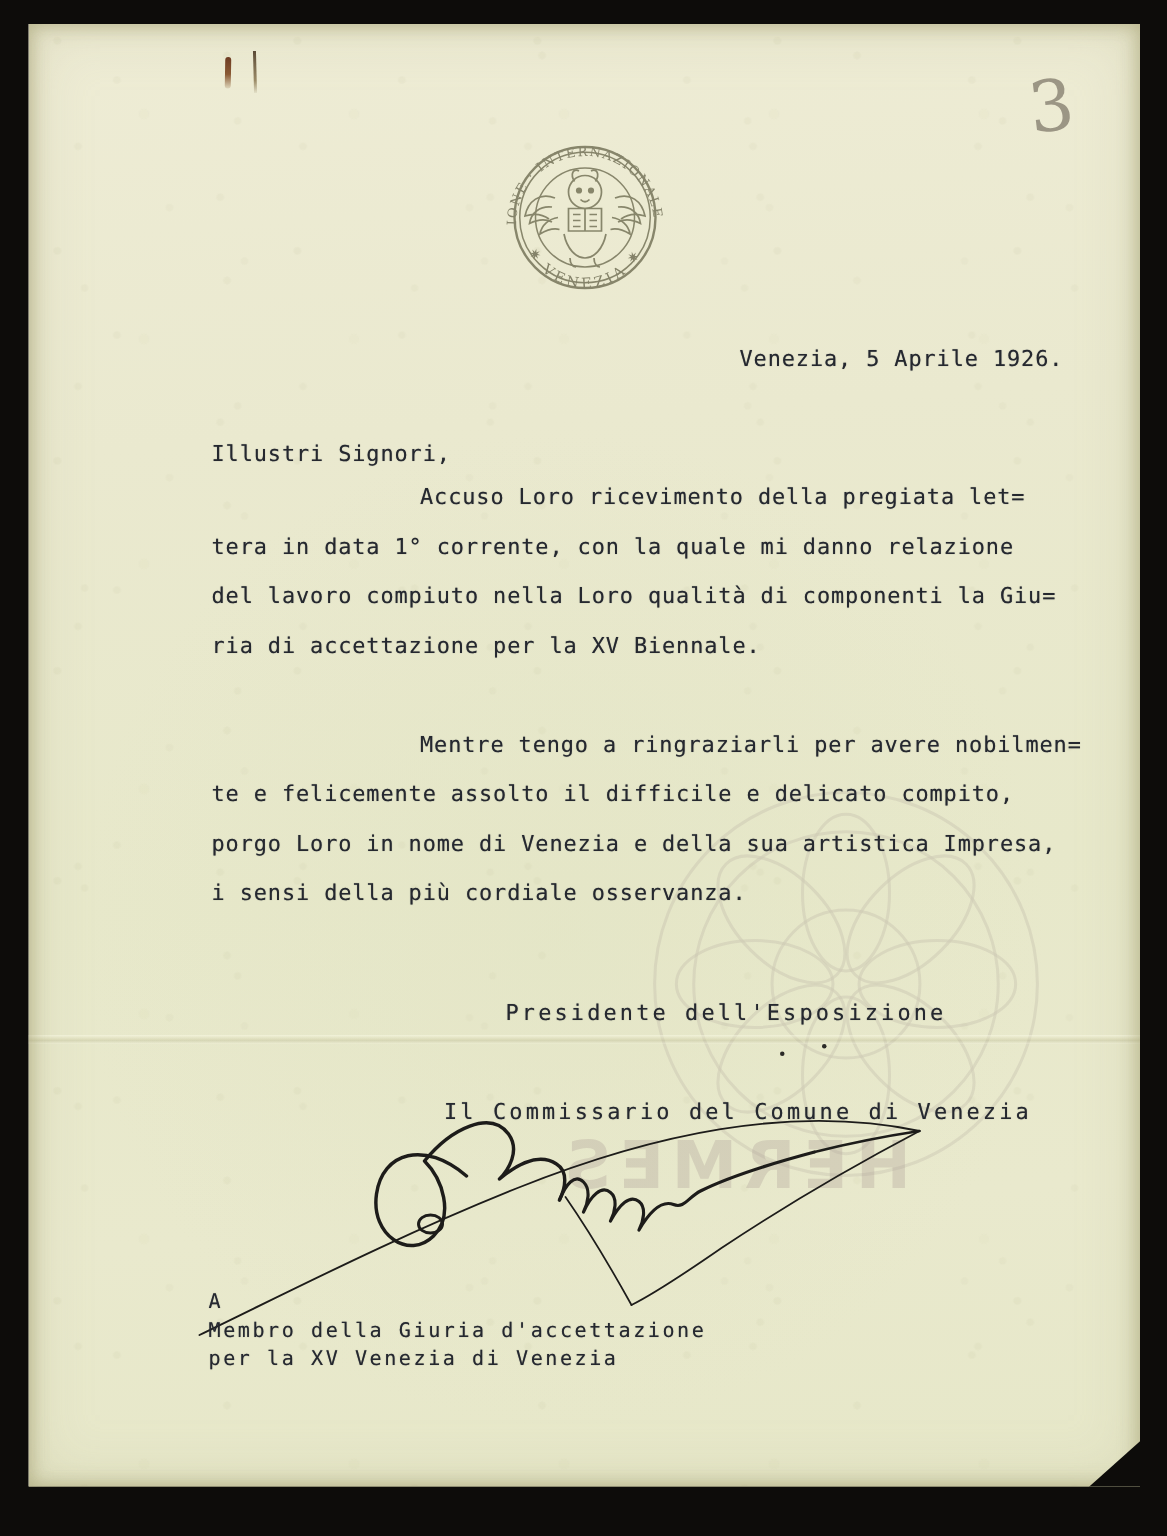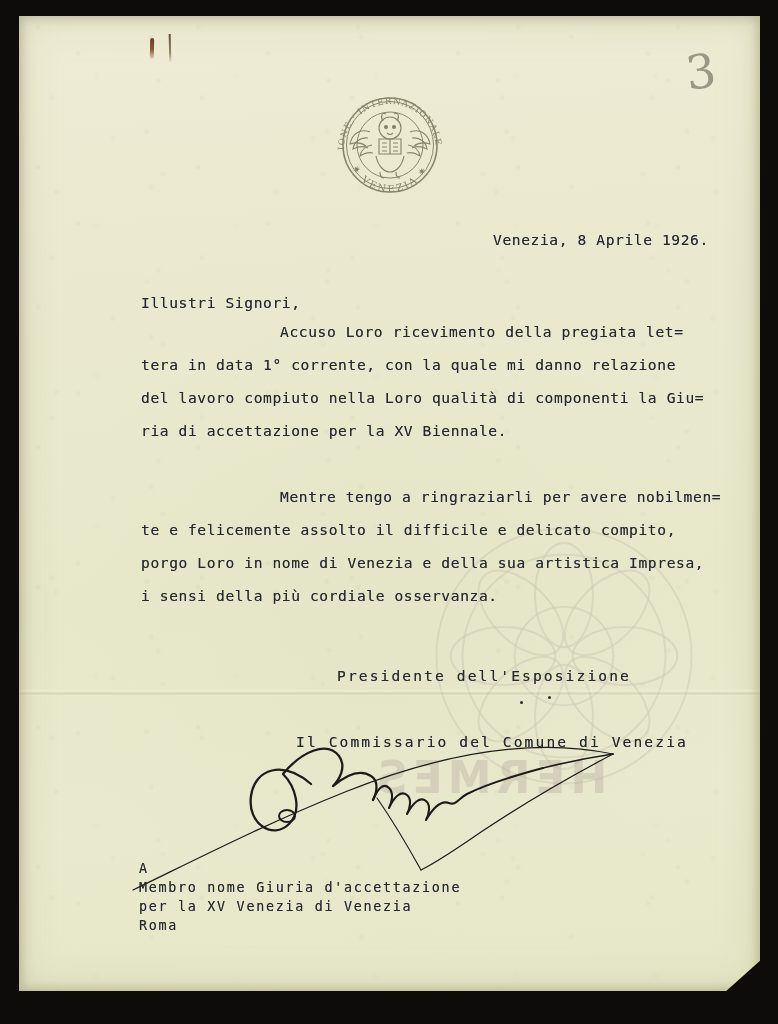--- a/index.html
+++ b/index.html
@@ -286,21 +286,21 @@
           <circle cx="68" cy="39" r="1.5" fill="#6f6d52"></circle>
           <path d="M61,45 C63,47 65,47 67,45"></path>
           <path d="M53,51 L75,51 L75,66 L53,66 Z"></path>
           <path d="M64,51 L64,66 M56,55 H61 M67,55 H72 M56,59 H61 M67,59 H72 M56,63 H61 M67,63 H72"></path>
           <path d="M50,68 C52,78 58,84 64,84 C70,84 76,78 78,68"></path>
           <path d="M54,84 C54,88 56,90 58,90 M70,84 C70,88 72,90 74,90"></path>
         </g>
       </svg>
     </div>
 
-    <div class="typed date-line">Venezia, 8 Aprile 1926.</div>
+    <div class="typed date-line">Venezia, 5 Aprile 1926.</div>
 
     <div class="typed salutation">Illustri Signori,</div>
 
     <div class="typed body-block"><span class="ln indent">Accuso Loro ricevimento della pregiata let=</span><span class="ln">tera in data 1° corrente, con la quale mi danno relazione</span><span class="ln">del lavoro compiuto nella Loro qualità di componenti la Giu=</span><span class="ln">ria di accettazione per la XV Biennale.</span><span class="ln"></span><span class="ln indent">Mentre tengo a ringraziarli per avere nobilmen=</span><span class="ln">te e felicemente assolto il difficile e delicato compito,</span><span class="ln">porgo Loro in nome di Venezia e della sua artistica Impresa,</span><span class="ln">i sensi della più cordiale osservanza.</span></div>
 
     <div class="typed closing">
       <span class="ln c2">Presidente dell'Esposizione</span>
       <span class="ln c1">Il Commissario del Comune di Venezia</span>
     </div>
 
@@ -320,19 +320,19 @@
           <ellipse cx="172" cy="152" rx="8" ry="6" stroke-width="2"></ellipse>
           <path d="M18,226 C80,196 150,160 230,128 C320,92 412,72 498,90" stroke-width="1.25"></path>
           <path d="M498,90 C460,110 408,140 366,168 C340,186 318,200 306,206" stroke-width="1.2"></path>
           <path d="M306,206 C296,188 280,160 262,134" stroke-width="1.15"></path>
         </g>
       </svg>
     </div>
     <div class="ink-dot d1"></div>
     <div class="ink-dot d2"></div>
 
-    <div class="typed addressee"><span class="ln">A</span><span class="ln">Membro nome Giuria d'accettazione</span><span class="ln">per la XV Venezia di Venezia</span><span class="ln">Roma</span></div>
+    <div class="typed addressee"><span class="ln">A</span><span class="ln">Membro della Giuria d'accettazione</span><span class="ln">per la XV Venezia di Venezia</span></div>
 
     <div class="fold f1"></div>
     <div class="edge-wear"></div>
     <div class="corner-clip"></div>
   </div>
 </div>
 
 </body></html>

